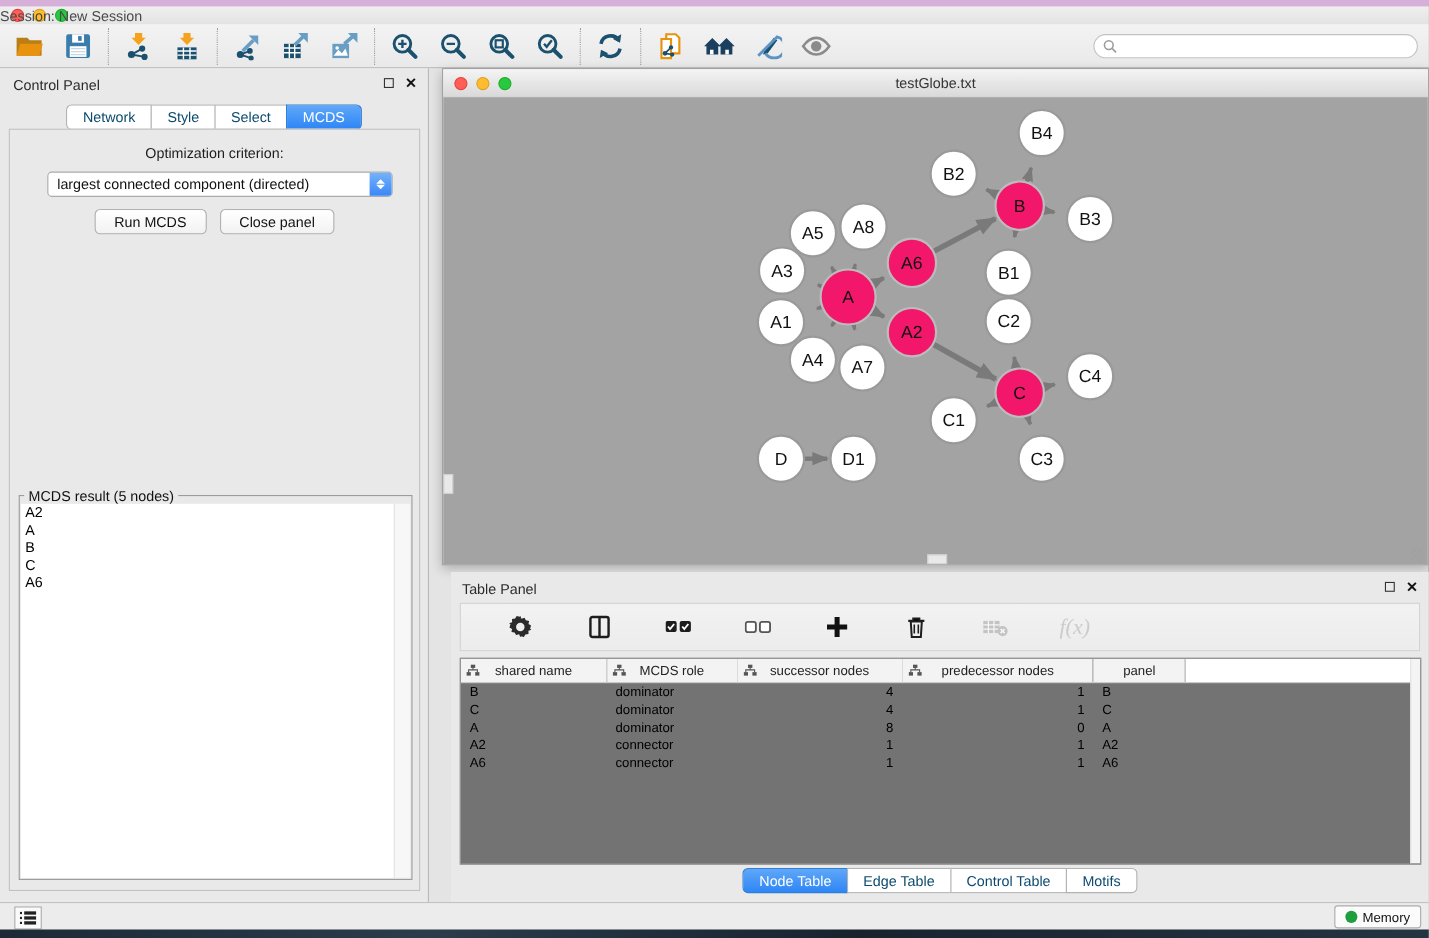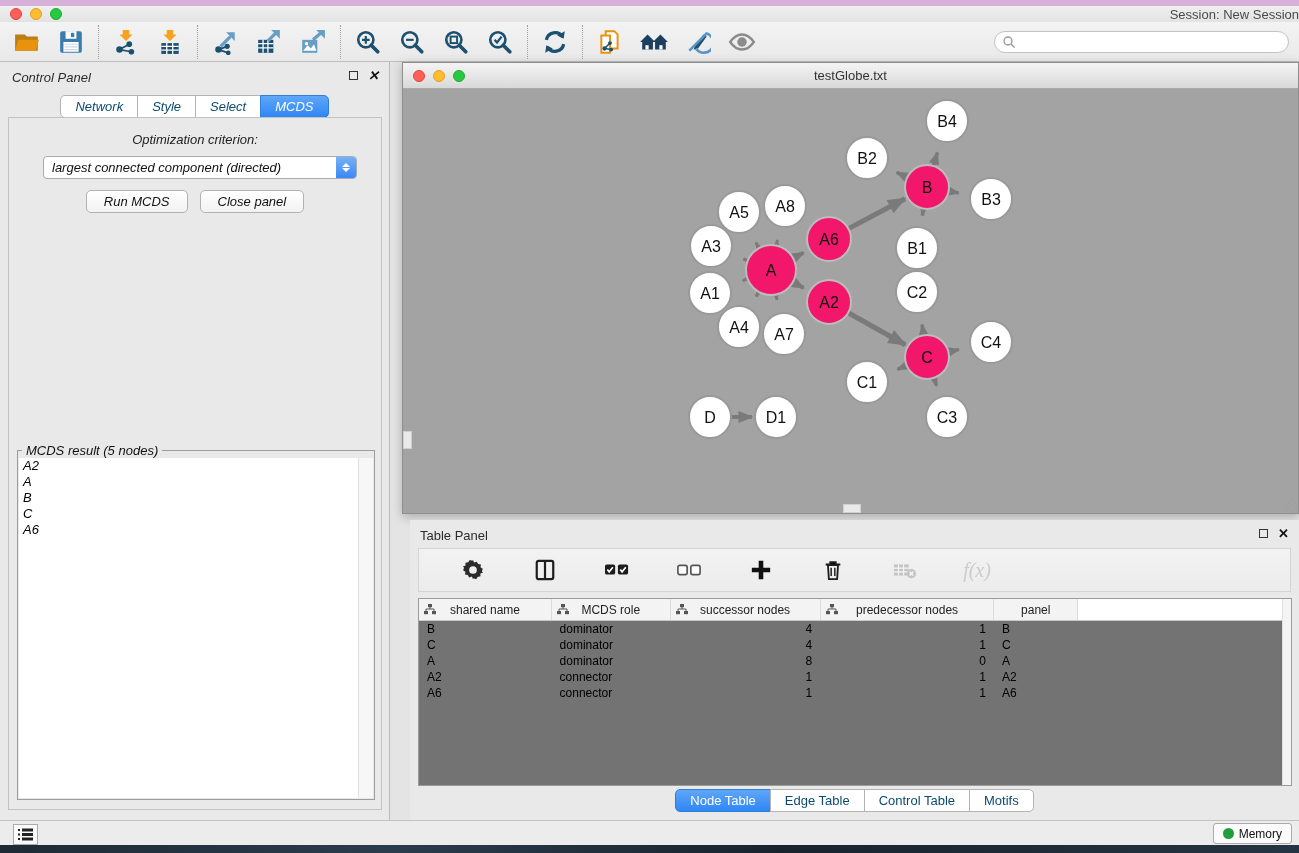--- a/index.html
+++ b/index.html
@@ -7,35 +7,35 @@
          font-family:"Liberation Sans",sans-serif;background:#e4e4e4;}
   
   .top-strip{position:absolute;left:0;top:0;width:1299px;height:6px;background:#d7b0da;}
   .titlebar{position:absolute;left:0;top:6px;width:1299px;height:16px;
             background:linear-gradient(#efefef,#e3e3e3);display:flex;align-items:center;}
   .lights{display:flex;gap:8px;margin-left:10px;}
   .light{width:12px;height:12px;border-radius:50%;}
   .light.red{background:#ff5f57;border:1px solid #e0443e;box-sizing:border-box;}
   .light.yellow{background:#febc2e;border:1px solid #dea123;box-sizing:border-box;}
   .light.green{background:#28c840;border:1px solid #1dad2b;box-sizing:border-box;}
-  .app-title{position:absolute;left:0;right:0;text-align:right;font-size:13px;color:#4a4a4a;}
+  .app-title{position:absolute;left:0;right:0;text-align:left;font-size:13px;color:#4a4a4a;}
   .toolbar{position:absolute;left:0;top:22px;width:1299px;height:40px;
            background:linear-gradient(#f3f3f3,#e9e9e9);border-bottom:1px solid #bdbdbd;
            display:flex;align-items:center;box-sizing:border-box;}
   .tgroup{display:flex;align-items:center;gap:14px;padding:0 12px;}
   .sep{width:0;height:34px;border-left:1px dotted #9f9f9f;}
   .tbtn{width:30px;height:30px;display:flex;align-items:center;justify-content:center;cursor:default;}
   .search-wrap{margin-left:auto;margin-right:10px;}
   .search{width:295px;height:22px;border:1px solid #c3c3c3;border-radius:12px;background:#fff;
           display:flex;align-items:center;box-sizing:border-box;padding-left:7px;}
   .search input{border:none;outline:none;flex:1;font-size:12px;background:transparent;
                 font-family:"Liberation Sans",sans-serif;}
   
   .control-panel{position:absolute;left:0;top:62px;width:390px;height:758px;background:#e9e9e9;
-                 border-right:1px solid #b9b9b9;box-sizing:border-box;font-style:italic;}
+                 border-right:1px solid #b9b9b9;box-sizing:border-box;}
   .panel-head{position:absolute;left:12px;top:8px;font-size:13px;color:#2b2b2b;}
   .panel-ctrls{position:absolute;right:10px;top:9px;display:flex;gap:10px;align-items:center;}
   .float-box{width:9px;height:9px;border:1.5px solid #333;box-sizing:border-box;}
   .close-x{font-size:13px;font-weight:bold;color:#111;line-height:9px;}
   .seg-row{position:absolute;top:33px;left:0;right:0;display:flex;justify-content:center;}
   .seg{border:1px solid #b3b3b3;background:#fff;font-size:13px;color:#0c4a6e;
        padding:3px 14px;margin-left:-1px;cursor:default;}
   .seg:first-child{border-radius:5px 0 0 5px;margin-left:0;}
   .seg:last-child{border-radius:0 5px 5px 0;}
   .seg.sel{background:linear-gradient(#5fa7f8,#2e86f6);border-color:#2e7fd6;color:#fff;}

